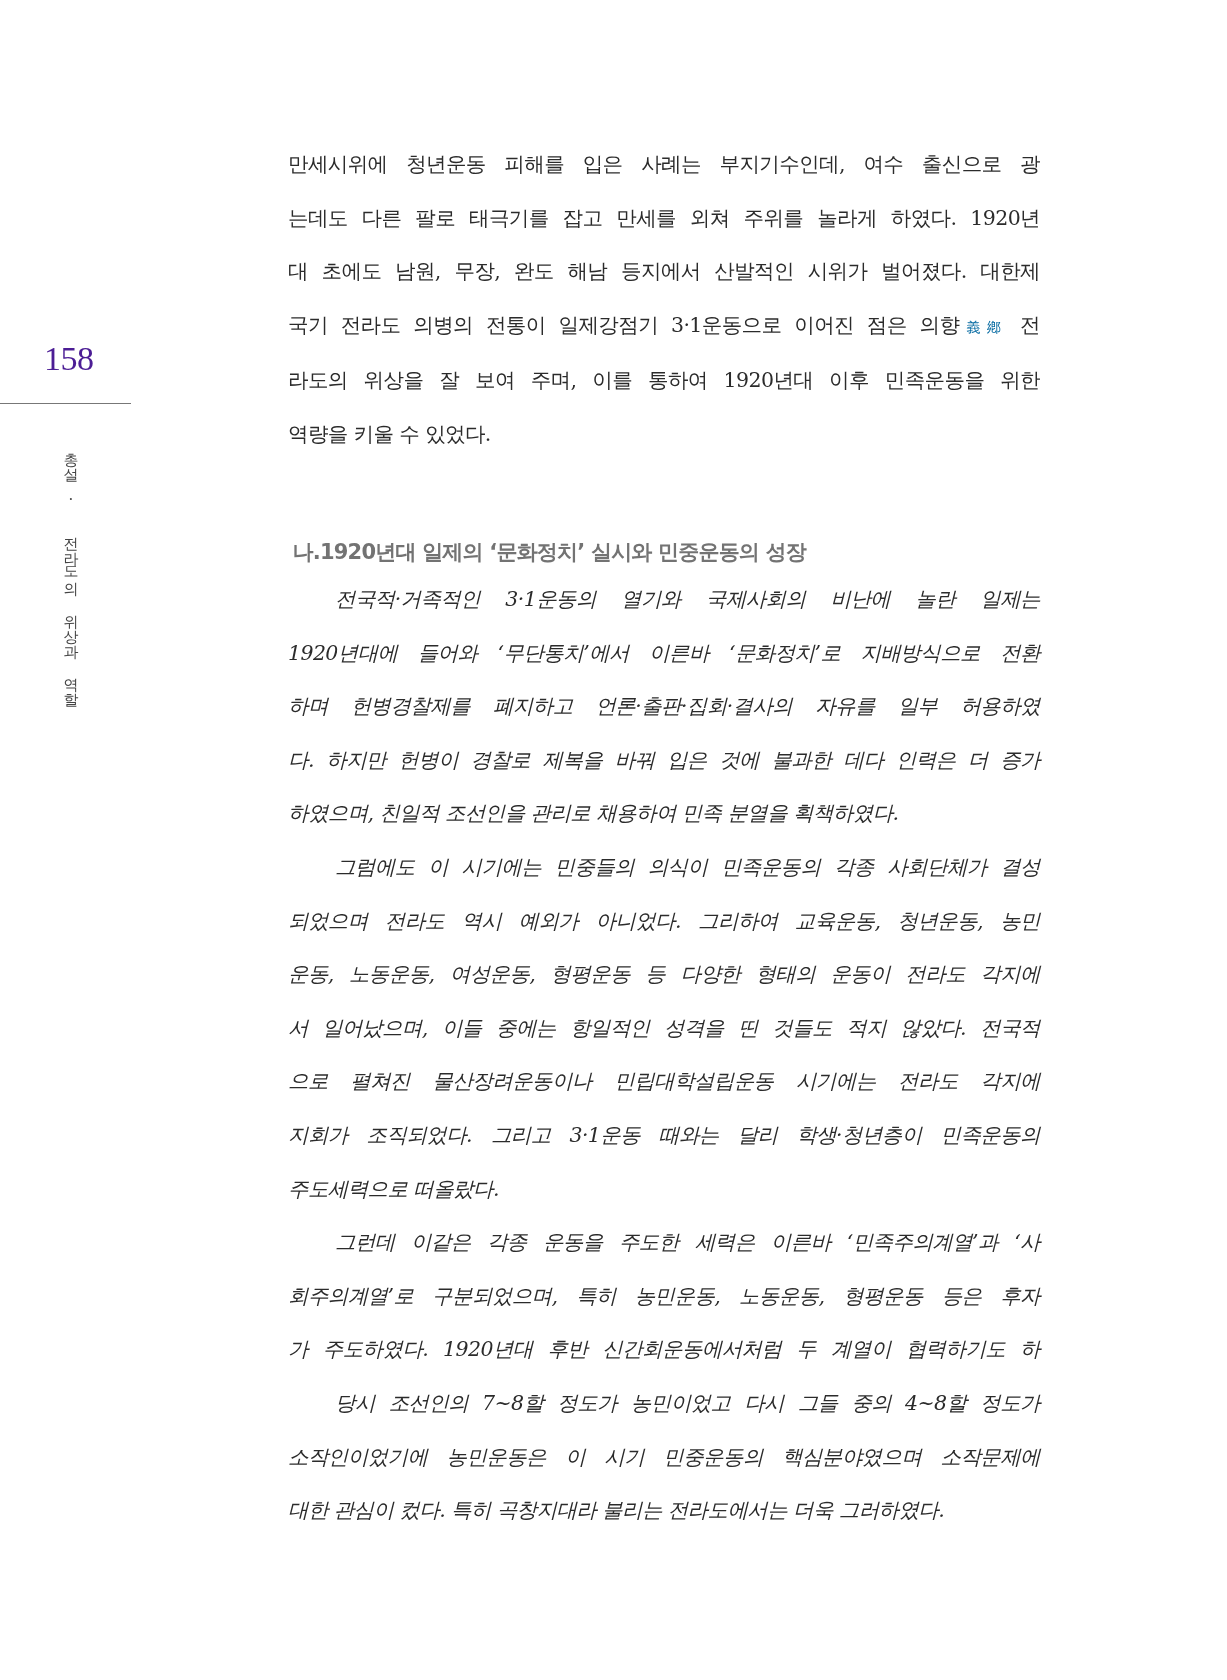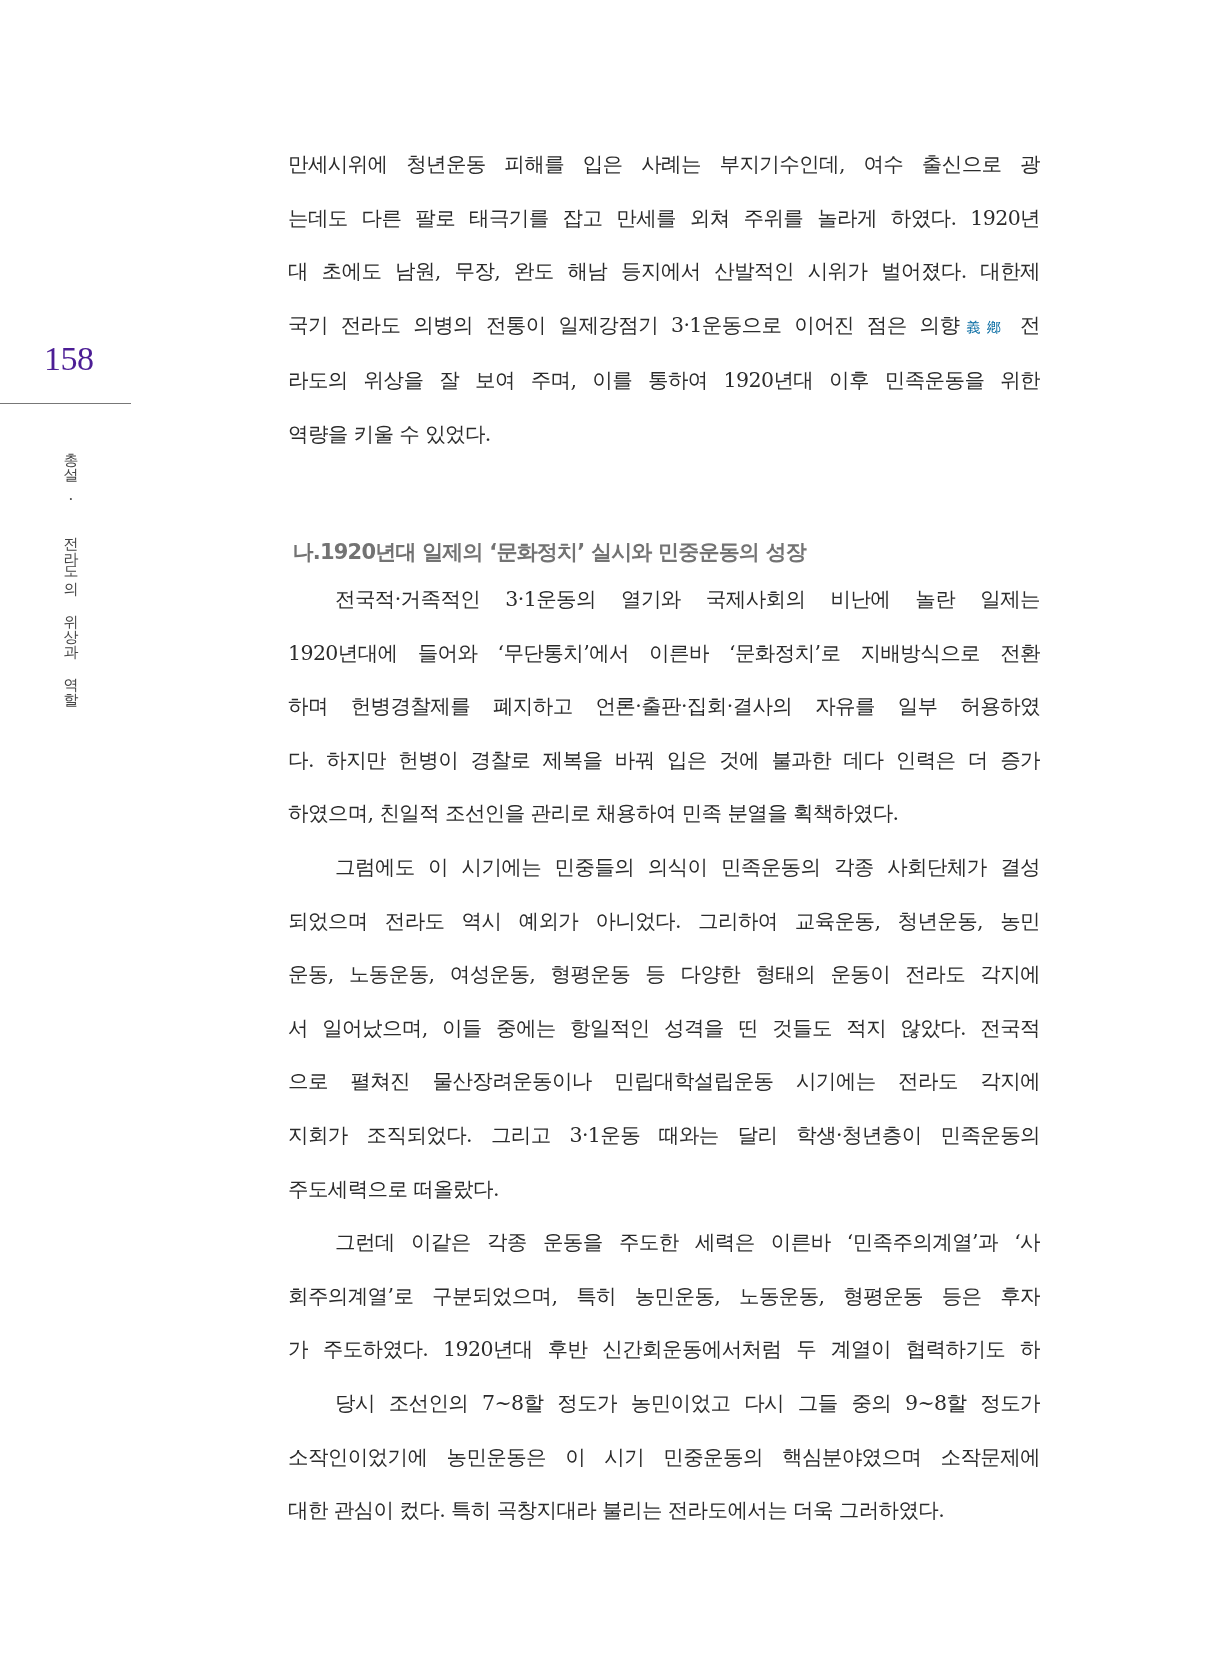--- a/index.html
+++ b/index.html
@@ -107,21 +107,21 @@
     <span class="line"><span>국기 전라도 의병의 전통이 일제강점기 3·1운동으로 이어진 점은 의향</span><span class="hanja">義鄕</span><span> 전</span></span>
     <span class="line">라도의 위상을 잘 보여 주며, 이를 통하여 1920년대 이후 민족운동을 위한</span>
     <span class="line last">역량을 키울 수 있었다.</span>
   </p>
 </div>
 
 <div class="section-heading">
   <span class="marker">나.</span><span>1920년대 일제의 ‘문화정치’ 실시와 민중운동의 성장</span>
 </div>
 
-<div class="text-block" style="top:573px;">
+<div class="text-block" style="top:573px;font-style:italic;">
   <p class="para">
     <span class="line indent">전국적·거족적인 3·1운동의 열기와 국제사회의 비난에 놀란 일제는</span>
     <span class="line">1920년대에 들어와 ‘무단통치’에서 이른바 ‘문화정치’로 지배방식으로 전환</span>
     <span class="line">하며 헌병경찰제를 폐지하고 언론·출판·집회·결사의 자유를 일부 허용하였</span>
     <span class="line">다. 하지만 헌병이 경찰로 제복을 바꿔 입은 것에 불과한 데다 인력은 더 증가</span>
     <span class="line last">하였으며, 친일적 조선인을 관리로 채용하여 민족 분열을 획책하였다.</span>
   </p>
   <p class="para">
     <span class="line indent">그럼에도 이 시기에는 민중들의 의식이 민족운동의 각종 사회단체가 결성</span>
     <span class="line">되었으며 전라도 역시 예외가 아니었다. 그리하여 교육운동, 청년운동, 농민</span>
@@ -130,17 +130,17 @@
     <span class="line">으로 펼쳐진 물산장려운동이나 민립대학설립운동 시기에는 전라도 각지에</span>
     <span class="line">지회가 조직되었다. 그리고 3·1운동 때와는 달리 학생·청년층이 민족운동의</span>
     <span class="line last">주도세력으로 떠올랐다.</span>
   </p>
   <p class="para">
     <span class="line indent">그런데 이같은 각종 운동을 주도한 세력은 이른바 ‘민족주의계열’과 ‘사</span>
     <span class="line">회주의계열’로 구분되었으며, 특히 농민운동, 노동운동, 형평운동 등은 후자</span>
     <span class="line">가 주도하였다. 1920년대 후반 신간회운동에서처럼 두 계열이 협력하기도 하</span>
   </p>
   <p class="para">
-    <span class="line indent">당시 조선인의 7~8할 정도가 농민이었고 다시 그들 중의 9~8할 정도가</span>
+    <span class="line indent">당시 조선인의 7~8할 정도가 농민이었고 다시 그들 중의 4~8할 정도가</span>
     <span class="line">소작인이었기에 농민운동은 이 시기 민중운동의 핵심분야였으며 소작문제에</span>
     <span class="line last">대한 관심이 컸다. 특히 곡창지대라 불리는 전라도에서는 더욱 그러하였다.</span>
   </p>
 </div>
 
 </body></html>

